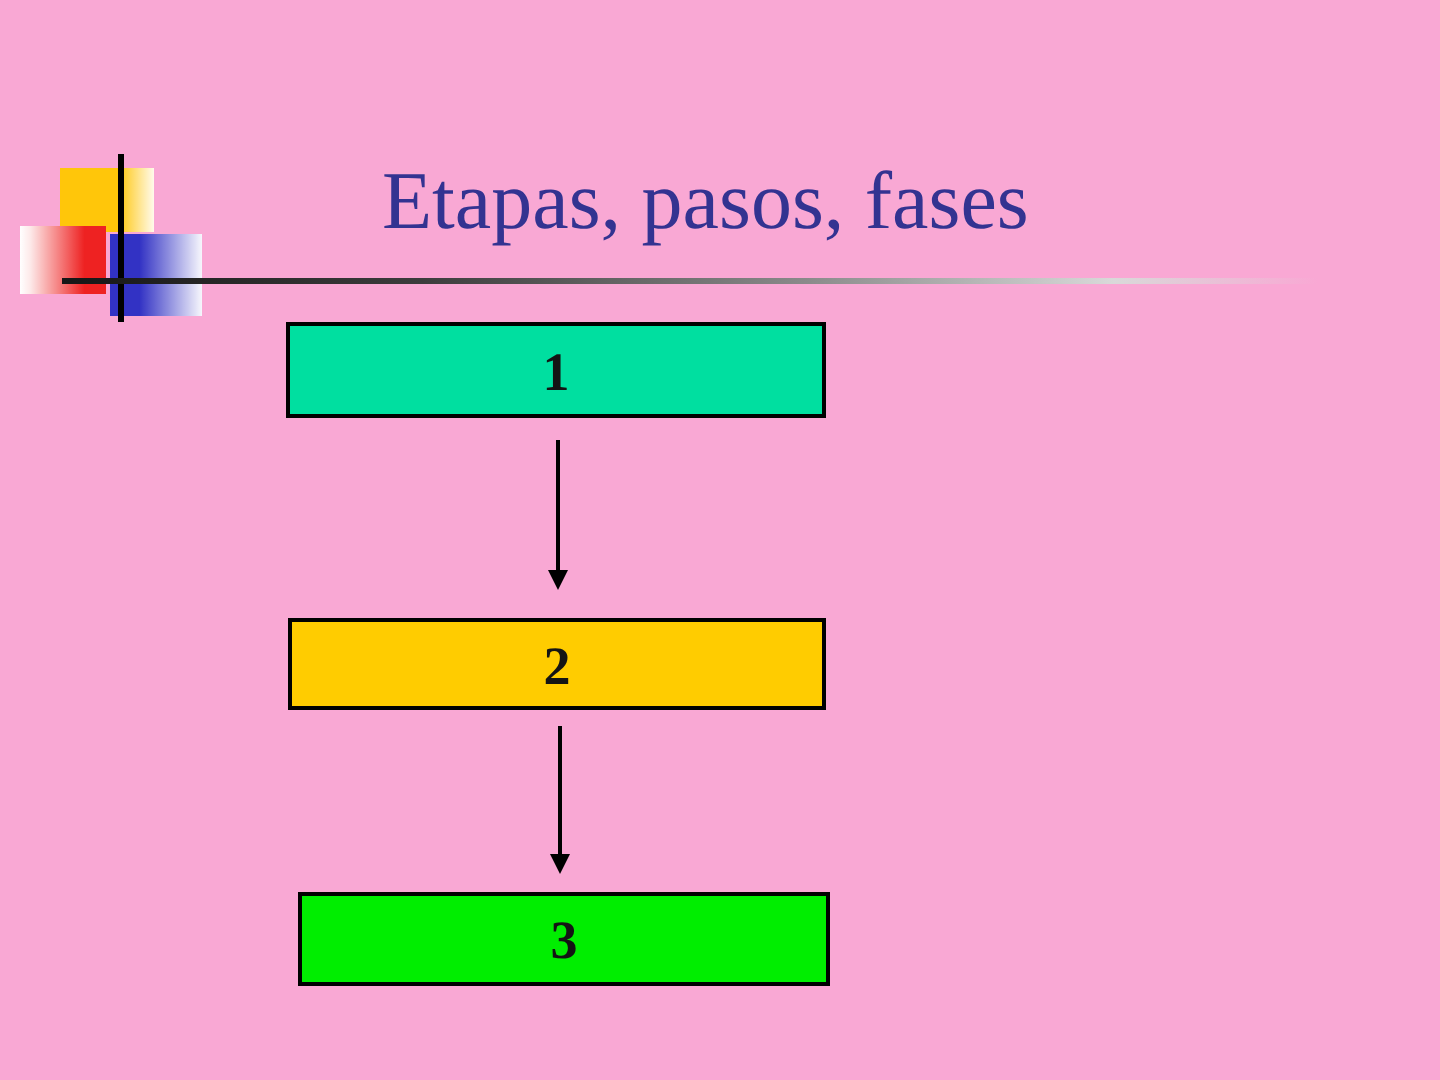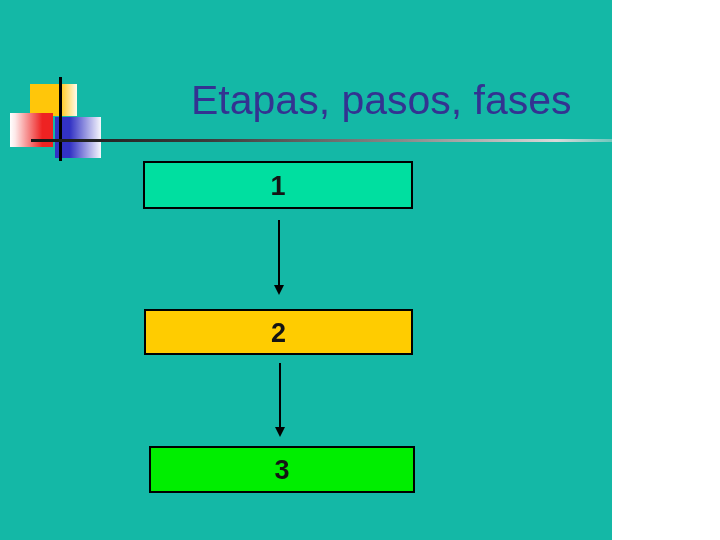--- a/index.html
+++ b/index.html
@@ -1,21 +1,21 @@
 <!DOCTYPE html>
 <html><head>
 <meta charset="utf-8">
 <style>
   html,body{margin:0;padding:0;background:#fff;}
   .slide{
     position:relative;
-    width:612px;height:540px;
-    background:#14b8a6;
+    width:720px;height:540px;
+    background:#f9a8d4;
     overflow:hidden;
-    font-family:Liberation Sans, sans-serif;
+    font-family:Liberation Serif, serif;
   }
 
   
   .sq{position:absolute;}
   .sq::after{content:"";position:absolute;inset:0;}
   .sq-yellow{left:30px;top:84px;width:47px;height:32px;}
   .sq-yellow::after{background:linear-gradient(90deg,rgba(255,255,255,0) 62%,rgba(255,255,255,.92) 100%);}
   .sq-red{left:10px;top:113px;width:43px;height:34px;}
   .sq-red::after{background:linear-gradient(270deg,rgba(255,255,255,0) 25%,rgba(255,255,255,.9) 88%,#fff 100%);}
   .sq-blue{left:55px;top:117px;width:46px;height:41px;}

